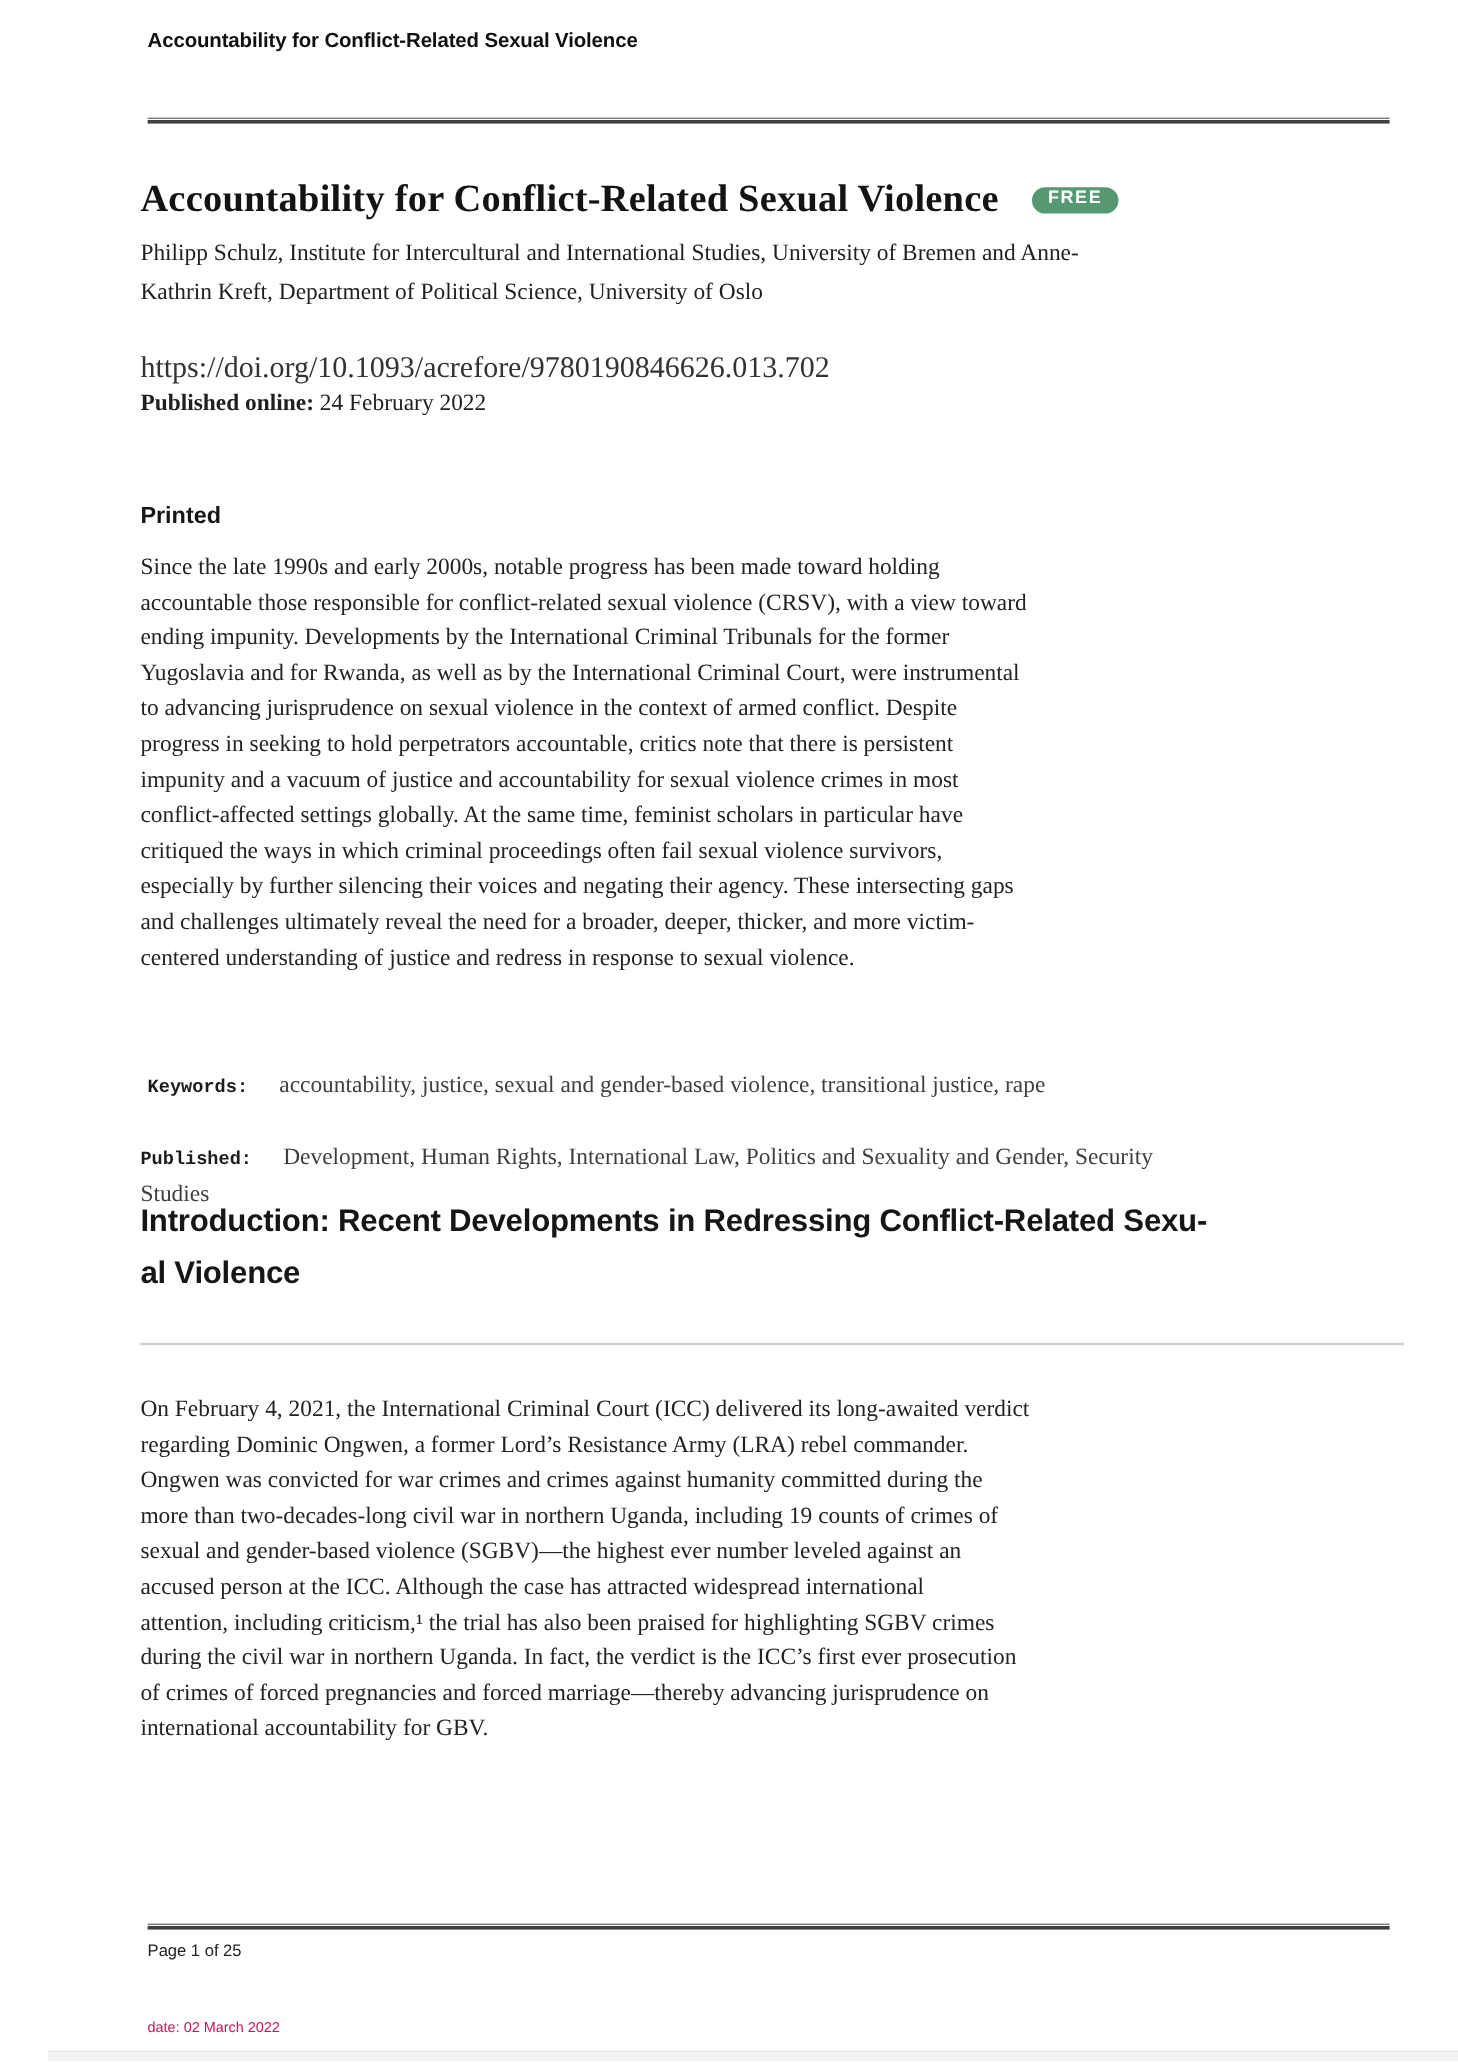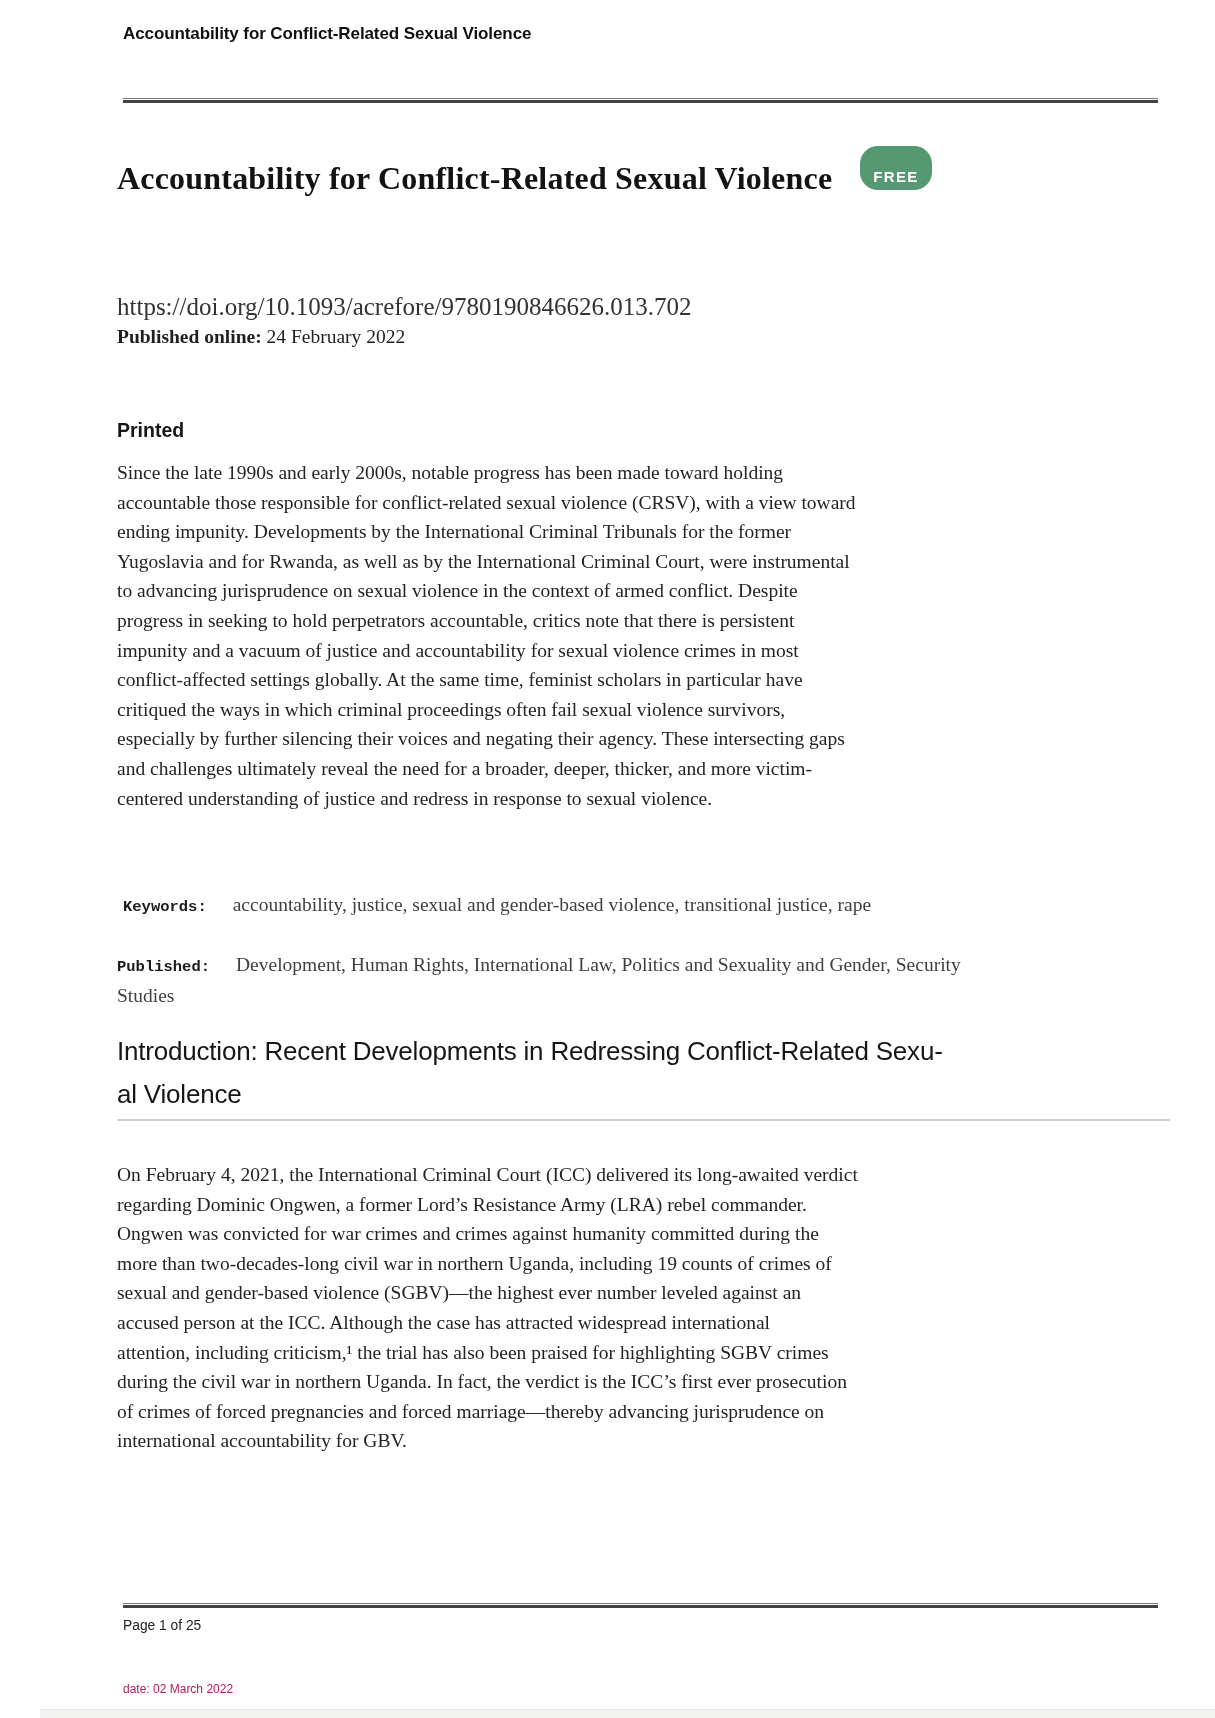--- a/index.html
+++ b/index.html
@@ -33,21 +33,21 @@
   .title {
     font-family: "Liberation Serif", serif;
     font-weight: 700; font-size: 32px; line-height: 1.2; color: #131313;
     letter-spacing: 0.2px;
   }
   .free-badge {
     display: inline-block;
     background: #569872; color: #ffffff;
     font-family: "Liberation Sans", sans-serif;
     font-weight: 700; font-size: 15px; letter-spacing: 1.3px;
-    padding: 22px 13px 5px 13px;
+    padding: 0 13px 5px 13px;
     border-radius: 18px;
     margin-left: 20px;
     vertical-align: 7px;
   }
   .authors {
     position: absolute; left: 77px; top: 196px; width: 965px; margin: 0;
     font-size: 19.5px; line-height: 31.5px; color: #1f1f1f;
   }
   .doi {
     position: absolute; left: 77px; top: 293px; margin: 0;
@@ -73,23 +73,23 @@
   .meta-label {
     font-family: Liberation Mono, monospace;
     font-weight: 700; font-size: 15.5px; color: #1b1b1b;
     margin-right: 26px;
   }
   .meta-value { font-size: 19.5px; color: #3f3f3f; line-height: 31px; }
   .keywords { position: absolute; left: 83px; top: 889px; width: 1010px; }
   .subjects { position: absolute; left: 77px; top: 949px; width: 990px; }
 
   .intro-heading {
-    position: absolute; left: 77px; top: 1030px; width: 1005px; margin: 0;
+    position: absolute; left: 77px; top: 996px; width: 1005px; margin: 0;
     font-family: "Liberation Sans", sans-serif;
-    font-weight: 400; font-size: 26px; line-height: 43px;
+    font-weight: 700; font-size: 26px; line-height: 43px;
     letter-spacing: -0.2px; color: #161616;
   }
   .rule-light { height: 2px; background: #ccd1d5; }
   .intro-rule { position: absolute; left: 77px; top: 1119px; width: 1053px; }
   .intro-para { position: absolute; left: 77px; top: 1160px; width: 952px; }
 
   .footer-rule { position: absolute; left: 83px; top: 1603px; width: 1035px; }
   .page-number {
     position: absolute; left: 83px; top: 1618px;
     font-family: "Liberation Sans", sans-serif;
@@ -116,20 +116,22 @@
 <div class="page">
 
   <div class="running-header">Accountability for Conflict-Related Sexual Violence</div>
   <div class="rule-dark top-rule"></div>
 
   <h1 class="title-row">
     <span class="title">Accountability for Conflict-Related Sexual Violence</span>
     <span class="free-badge">FREE</span>
   </h1>
 
+  <p class="authors pre">Philipp Schulz, Institute for Intercultural and International Studies, University of Bremen and Anne-
+Kathrin Kreft, Department of Political Science, University of Oslo</p>
 
   <p class="doi">https://doi.org/10.1093/acrefore/9780190846626.013.702</p>
 
   <p class="published">
     <span class="pub-label">Published online:</span>
     <span>24 February 2022</span>
   </p>
 
   <h2 class="summary-heading">Printed</h2>
   <p class="body-text pre summary-para">Since the late 1990s and early 2000s, notable progress has been made toward holding

